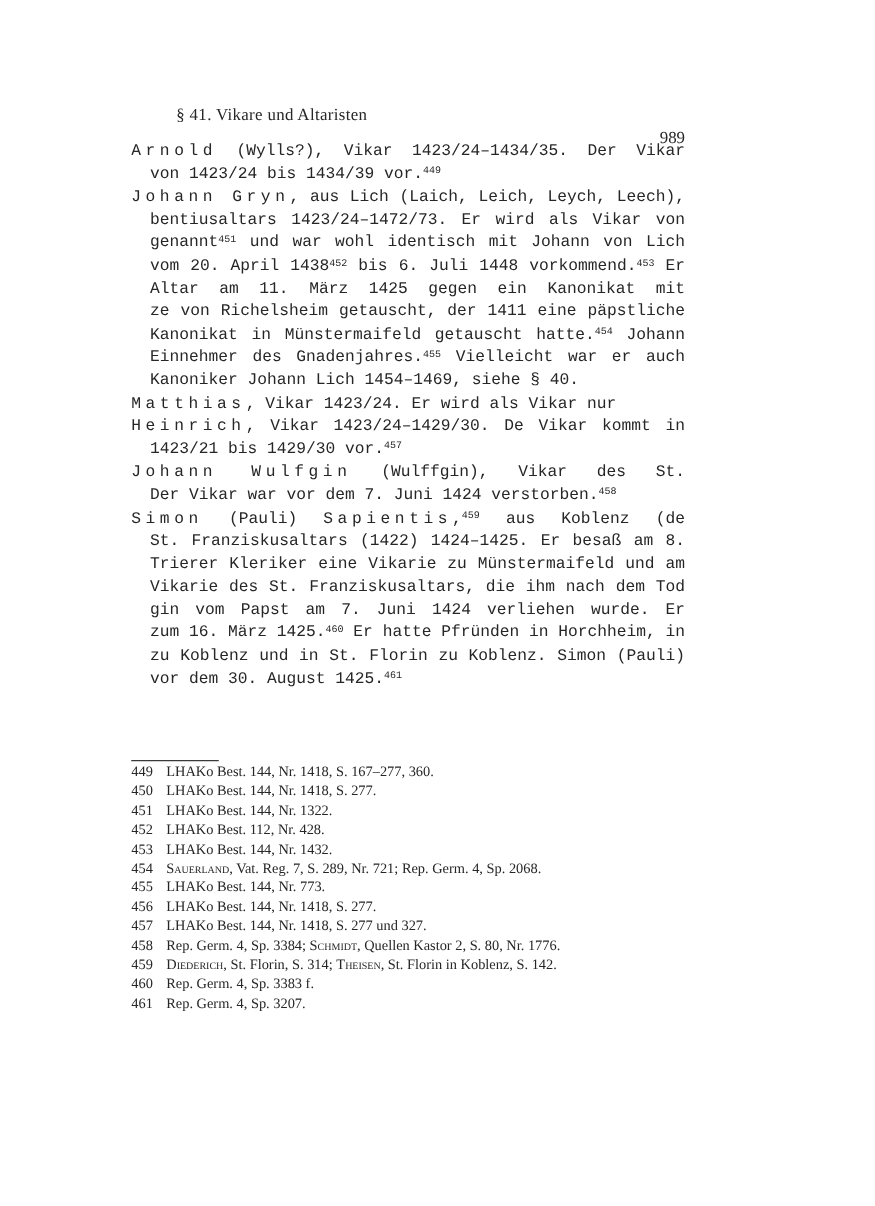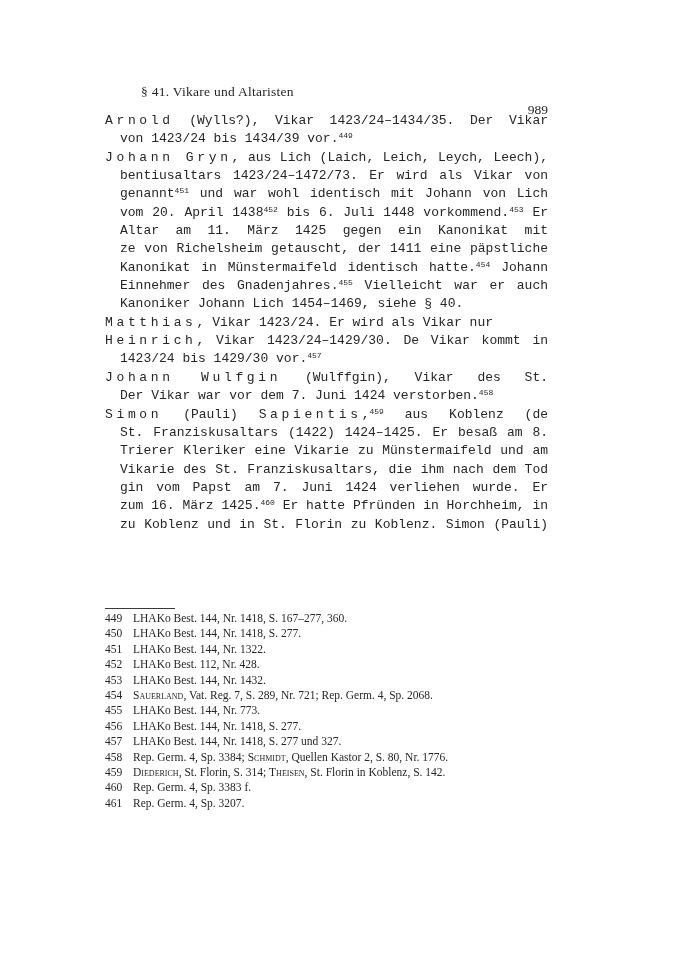--- a/index.html
+++ b/index.html
@@ -89,43 +89,44 @@
         <div class="line just"><span class="ls">Arnold</span><span> (Wylls?), Vikar 1423/24–1434/35. Der Vikar kommt in den Quellen</span></div>
         <div class="line indent"><span>von 1423/24 bis 1434/39 vor.</span><sup class="fnref">449</sup></div>
       </div>
       <div class="para">
         <div class="line just"><span class="ls">Johann Gryn</span><span>, aus Lich (Laich, Leich, Leych, Leech), Vikar des St. Lu-</span></div>
         <div class="line indent just"><span>bentiusaltars 1423/24–1472/73. Er wird als Vikar von 1423/24</span><sup class="fnref">450</sup><span> bis 2739/73</span></div>
         <div class="line indent just"><span>genannt</span><sup class="fnref">451</sup><span> und war wohl identisch mit Johann von Lich (Liech), als Vikar</span></div>
         <div class="line indent just"><span>vom 20. April 1438</span><sup class="fnref">452</sup><span> bis 6. Juli 1448 vorkommend.</span><sup class="fnref">453</sup><span> Er hatte wohl den</span></div>
         <div class="line indent just"><span>Altar am 11. März 1425 gegen ein Kanonikat mit Heinrich Henrici Gant-</span></div>
         <div class="line indent just"><span>ze von Richelsheim getauscht, der 1411 eine päpstliche Provision auf ein</span></div>
-        <div class="line indent just"><span>Kanonikat in Münstermaifeld identisch hatte.</span><sup class="fnref">454</sup><span> Johann Gryn war 1465</span></div>
+        <div class="line indent just"><span>Kanonikat in Münstermaifeld getauscht hatte.</span><sup class="fnref">454</sup><span> Johann Gryn war 1465</span></div>
         <div class="line indent just"><span>Einnehmer des Gnadenjahres.</span><sup class="fnref">455</sup><span> Vielleicht war er auch identisch mit dem</span></div>
         <div class="line indent"><span>Kanoniker Johann Lich 1454–1469, siehe § 40.</span></div>
       </div>
       <div class="para">
         <div class="line"><span class="ls">Matthias</span><span>, Vikar 1423/24. Er wird als Vikar nur 1423/24 genannt.</span><sup class="fnref">456</sup></div>
       </div>
       <div class="para">
         <div class="line just"><span class="ls">Heinrich</span><span>, Vikar 1423/24–1429/30. De Vikar kommt in den Quellen von</span></div>
-        <div class="line indent"><span>1423/24 bis 1429/30 vor.</span><sup class="fnref">457</sup></div>
+        <div class="line indent"><span>1423/21 bis 1429/30 vor.</span><sup class="fnref">457</sup></div>
       </div>
       <div class="para">
         <div class="line just"><span class="ls">Johann Wulfgin</span><span> (Wulffgin), Vikar des St. Franziskusaltars ca. 1424.</span></div>
         <div class="line indent"><span>Der Vikar war vor dem 7. Juni 1424 verstorben.</span><sup class="fnref">458</sup></div>
       </div>
       <div class="para">
         <div class="line just"><span class="ls">Simon</span><span> (Pauli) </span><span class="ls">Sapientis</span><span>,</span><sup class="fnref">459</sup><span> aus Koblenz (de Confluentia), Vikar des</span></div>
         <div class="line indent just"><span>St. Franziskusaltars (1422) 1424–1425. Er besaß am 8. November 1422 als</span></div>
         <div class="line indent just"><span>Trierer Kleriker eine Vikarie zu Münstermaifeld und am 31. Mai 1424 die</span></div>
         <div class="line indent just"><span>Vikarie des St. Franziskusaltars, die ihm nach dem Tod des Johann Wulf-</span></div>
         <div class="line indent just"><span>gin vom Papst am 7. Juni 1424 verliehen wurde. Er besaß die Vikarie bis</span></div>
         <div class="line indent just"><span>zum 16. März 1425.</span><sup class="fnref">460</sup><span> Er hatte Pfründen in Horchheim, in Liebfrauen</span></div>
         <div class="line indent just"><span>zu Koblenz und in St. Florin zu Koblenz. Simon (Pauli) Sapientis starb</span></div>
+        <div class="line indent"><span>vor dem 30. August 1425.</span><sup class="fnref">461</sup></div>
       </div>
     </div>
 
   <div class="fn-rule"></div>
 
   <div class="footnotes">
       <div class="fn-row">
         <span class="fn-num">449</span>
         <span class="fn-text"><span>LHAKo Best. 144, Nr. 1418, S. 167–277, 360.</span></span>
       </div>

